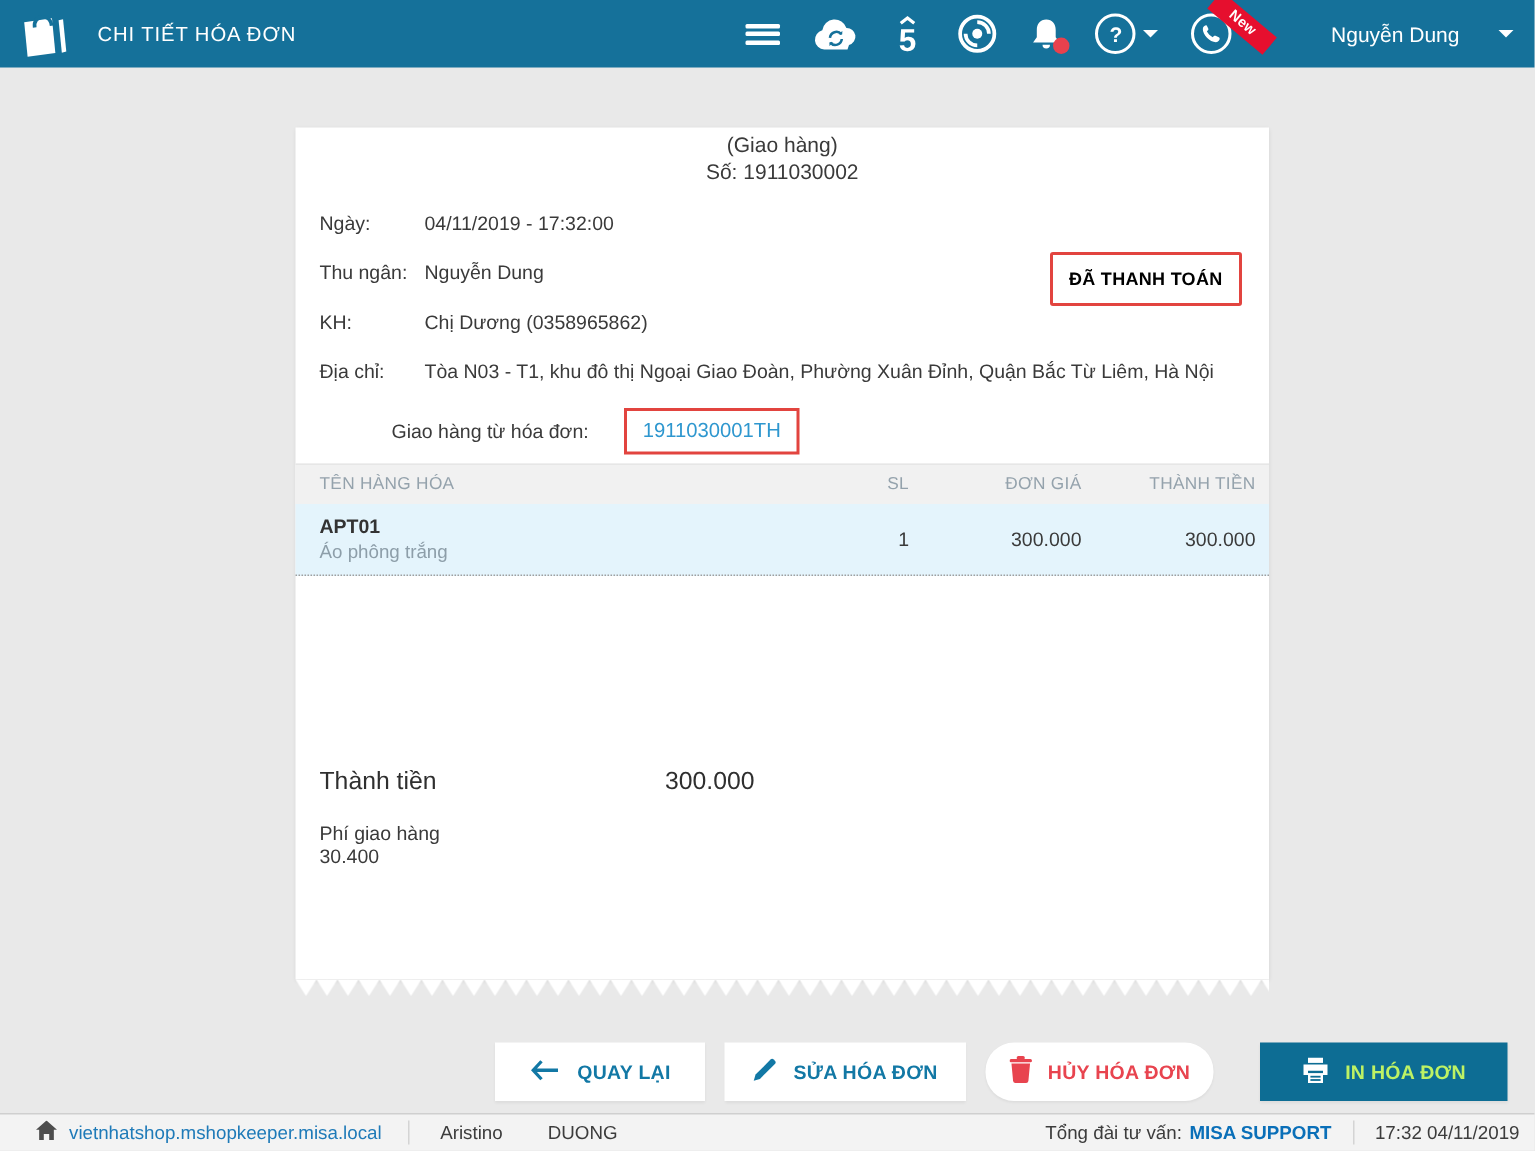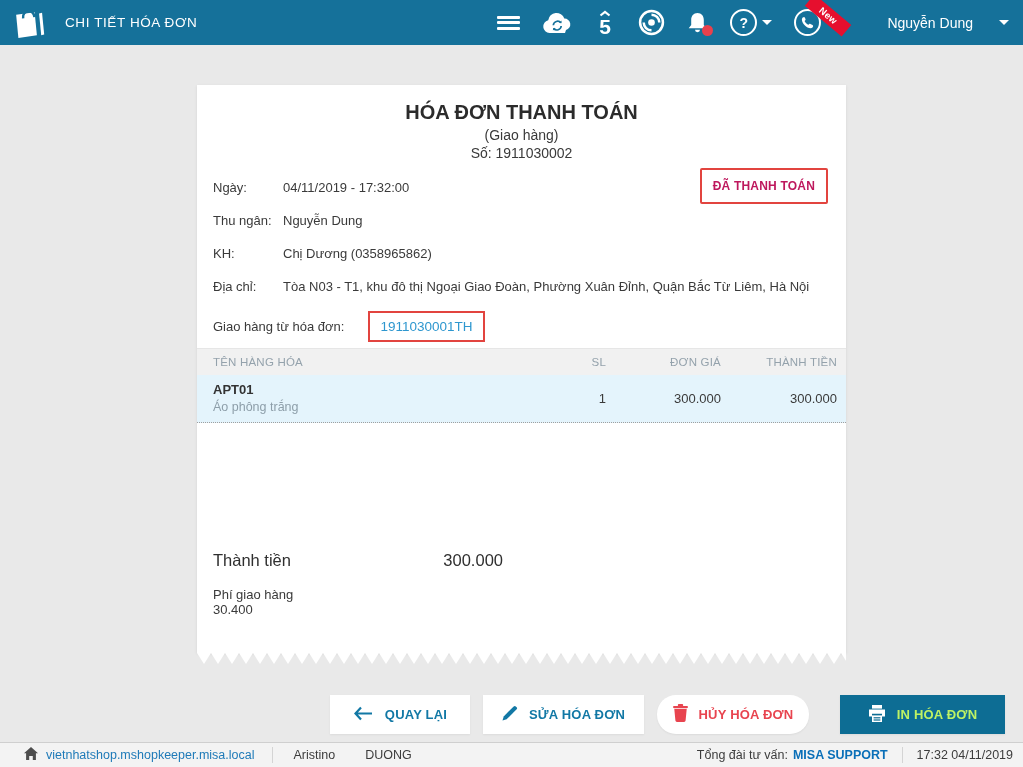--- a/index.html
+++ b/index.html
@@ -49,21 +49,21 @@
   
   .receipt {
     position:absolute; left:197px; top:85px; width:649px; height:568px;
     background:#fff; box-shadow:0 1px 3px rgba(0,0,0,.09);
   }
   .inv-title { text-align:center; font-size:20px; font-weight:bold; margin-top:16px; color:#2b2b2b; }
   .inv-type { text-align:center; font-size:14px; margin-top:3px; }
   .inv-number { text-align:center; font-size:14px; margin-top:2px; }
   .stamp {
     position:absolute; top:83px; right:18px;
-    border:2px solid #e2443f; color:#be185d; font-weight:bold; font-size:12px;
+    border:2px solid #e2443f; color:#000000; font-weight:bold; font-size:12px;
     padding:9px 11px; letter-spacing:.2px; border-radius:2px; background:rgba(255,255,255,.6);
   }
   .fields { margin-top:19px; }
   .field-row { display:flex; padding:0 16px; margin-bottom:18px; font-size:13px; line-height:15px; }
   .field-label { width:70px; flex-shrink:0; }
   .field-value { flex:1; }
   .delivery-row { display:flex; align-items:center; padding:0 16px; margin-top:-2px; height:32px; }
   .link-box { border:2px solid #e2443f; padding:4px 10px 5px 10px; margin-left:24px; }
   .inv-link { color:#2e97cf; font-size:13.5px; text-decoration:none; cursor:pointer; }
 
@@ -196,21 +196,20 @@
     </div>
 
     <div class="user-wrap">
       <span class="user-name">Nguyễn Dung</span>
       <span class="caret-down"></span>
     </div>
   </div>
 </div>
 
 <div class="receipt">
-  <div class="inv-title">HÓA ĐƠN THANH TOÁN</div>
   <div class="inv-type">(Giao hàng)</div>
   <div class="inv-number">Số: 1911030002</div>
 
   <div class="stamp">ĐÃ THANH TOÁN</div>
 
   <div class="fields">
     <div class="field-row">
       <span class="field-label">Ngày:</span>
       <span class="field-value">04/11/2019 - 17:32:00</span>
     </div>
@@ -220,21 +219,21 @@
     </div>
     <div class="field-row">
       <span class="field-label">KH:</span>
       <span class="field-value">Chị Dương (0358965862)</span>
     </div>
     <div class="field-row">
       <span class="field-label">Địa chỉ:</span>
       <span class="field-value">Tòa N03 - T1, khu đô thị Ngoại Giao Đoàn, Phường Xuân Đỉnh, Quận Bắc Từ Liêm, Hà Nội</span>
     </div>
     <div class="delivery-row">
-      <span style="font-size:13px;">Giao hàng từ hóa đơn:</span>
+      <span style="font-size:13px;margin-left:48px;">Giao hàng từ hóa đơn:</span>
       <span class="link-box">
         <a class="inv-link">1911030001TH</a>
       </span>
     </div>
   </div>
 
   <div class="grid-head">
     <span class="col-name">TÊN HÀNG HÓA</span>
     <span class="col-qty">SL</span>
     <span class="col-price">ĐƠN GIÁ</span>

